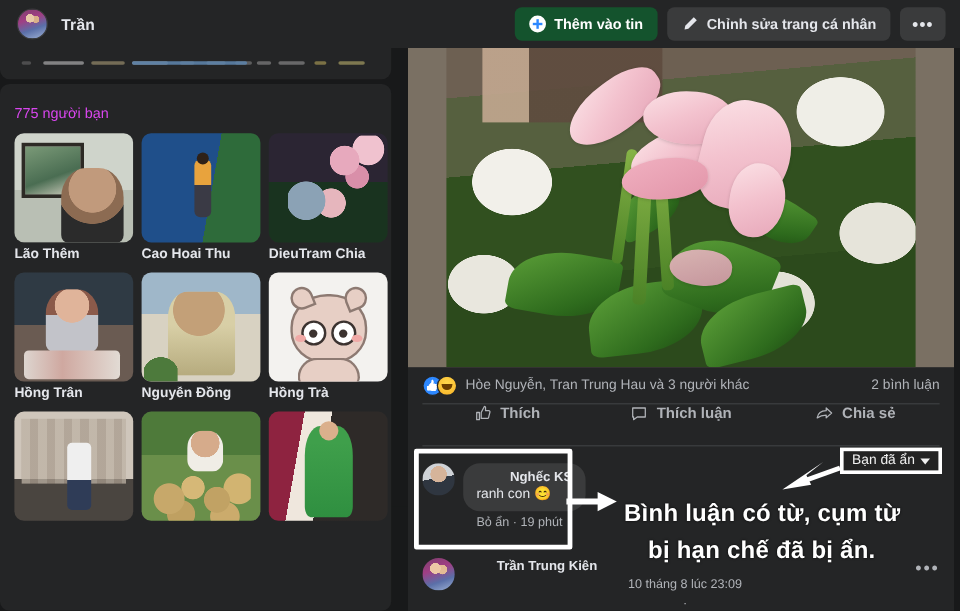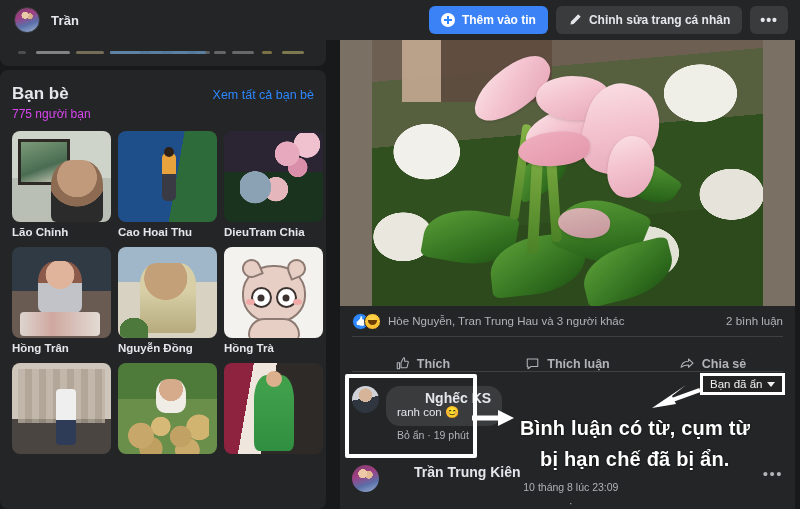--- a/index.html
+++ b/index.html
@@ -29,21 +29,21 @@
   .profile-name { color: #e4e6eb; font-size: 13px; font-weight: 700; letter-spacing: .2px; }
   .topbar-right {
     margin-left: auto; display: flex; align-items: center; gap: 8px; padding-right: 12px;
   }
   .btn {
     display: flex; align-items: center; gap: 7px;
     height: 28px; padding: 0 12px; border-radius: 6px;
     font-size: 12px; font-weight: 700; color: #e4e6eb;
     background: #3a3b3c; border: none; white-space: nowrap;
   }
-  .btn.primary { background: #3b82f6; color: #fff; }
+  .btn.primary { background: #14532d; color: #fff; }
   .btn.icononly { padding: 0 10px; letter-spacing: 1px; font-size: 14px; }
   .ic-plus {
     width: 14px; height: 14px; border-radius: 50%; background: #fff; position: relative; flex: none;
   }
   .ic-plus::before, .ic-plus::after {
     content:""; position:absolute; background:#2d88ff; left:50%; top:50%;
   }
   .ic-plus::before { width: 8px; height: 2px; transform: translate(-50%,-50%); }
   .ic-plus::after  { width: 2px; height: 8px; transform: translate(-50%,-50%); }
   .ic-pencil { width: 14px; height: 14px; flex: none; }
@@ -205,35 +205,35 @@
     content:""; position:absolute; left:3px; bottom:3.5px; width:9px; height:5px;
     border-radius: 0 0 9px 9px; background:#6b3d00;
   }
   .rx-text { color: #b0b3b8; font-size: 11.5px; }
   .cmt-count { margin-left: auto; color: #b0b3b8; font-size: 11.5px; }
 
   .divider { height: 1px; background: #3e4042; margin: 0 12px; }
 
   .actions { display: flex; height: 34px; padding: 0 10px; }
   .action {
-    flex: 1; display: flex; align-items: flex-end; justify-content: center; gap: 7px;
+    flex: 1; display: flex; align-items: flex-start; justify-content: center; gap: 7px;
     color: #b0b3b8; font-size: 12.5px; font-weight: 700; border-radius: 5px;
   }
   .action svg { display: block; }
 
   .comments { padding: 8px 12px 0 12px; }
   .crow { display: flex; align-items: flex-start; gap: 7px; }
   .cav { width: 27px; height: 27px; border-radius: 50%; flex: none; }
   .cav.a1 { background: radial-gradient(circle at 50% 34%, #d6b49a 0 30%, transparent 31%),
                         linear-gradient(170deg,#cfd2d6 0 46%, #2f3640 46% 100%); }
   .cav.a2 { background: radial-gradient(circle at 40% 32%, #edc9a6 0 18%, transparent 19%),
                         radial-gradient(circle at 62% 36%, #e3bb95 0 16%, transparent 17%),
                         linear-gradient(160deg,#7d3f6d 0%,#a03f84 36%,#5a6fa8 68%,#9fb3d6 100%); }
   .bubble { background: #3a3b3c; border-radius: 14px; padding: 5px 11px 6px 11px; display: inline-block; }
-  .cname { color: #e4e6eb; font-size: 14px; font-weight: 700; line-height: 14px; padding-left: 28px; }
+  .cname { color: #e4e6eb; font-size: 11px; font-weight: 700; line-height: 14px; padding-left: 28px; }
   .ctext { color: #e4e6eb; font-size: 11.5px; line-height: 15px; }
   .cmeta { color: #b0b3b8; font-size: 10.5px; margin-top: 3px; padding-left: 11px; }
   .cmeta2 { color: #b0b3b8; font-size: 10.5px; margin-top: 2px; display:flex; align-items:center; gap:4px;flex-direction:column; }
   .globe { width: 10px; height: 10px; border-radius: 50%; border: 1px solid #b0b3b8; position: relative; display:inline-block; }
   .globe::before { content:""; position:absolute; left:50%; top:0; bottom:0; width:1px; background:#b0b3b8; }
   .globe::after { content:""; position:absolute; top:50%; left:0; right:0; height:1px; background:#b0b3b8; }
   .dots-cmt { color:#b0b3b8; font-size: 15px; letter-spacing: 1.5px; }
 
   
   .anno-box {
@@ -291,31 +291,27 @@
       <div class="blur-line" style="left:172px;top:11px;width:16px;background:#9a9a9a"></div>
       <div class="blur-line" style="left:196px;top:11px;width:14px;background:#8a8a8a"></div>
       <div class="blur-line" style="left:110px;top:11px;width:96px;height:3px;background:#5c82a8;opacity:.9"></div>
       <div class="blur-line" style="left:214px;top:11px;width:12px;background:#9a9a9a"></div>
       <div class="blur-line" style="left:232px;top:11px;width:22px;background:#a0a0a0"></div>
       <div class="blur-line" style="left:262px;top:11px;width:10px;background:#c3b05f"></div>
       <div class="blur-line" style="left:282px;top:11px;width:22px;background:#c9bd72"></div>
     </div>
 
     <div class="friends-card">
-      <div class="friends-head">
-        <div class="friends-title">Bạn bè</div>
-        <div class="friends-link">Xem tất cả bạn bè</div>
-      </div>
       <div class="friends-count">775 người bạn</div>
 
       <div class="grid">
 
         <div class="fcell">
           <div class="fthumb ph1"></div>
-          <div class="fname">Lão Chỉnh</div>
+          <div class="fname">Lão Thêm</div>
         </div>
         <div class="fcell">
           <div class="fthumb ph2"></div>
           <div class="fname">Cao Hoai Thu</div>
         </div>
         <div class="fcell">
           <div class="fthumb ph3"></div>
           <div class="fname">DieuTram Chia</div>
         </div>
 

